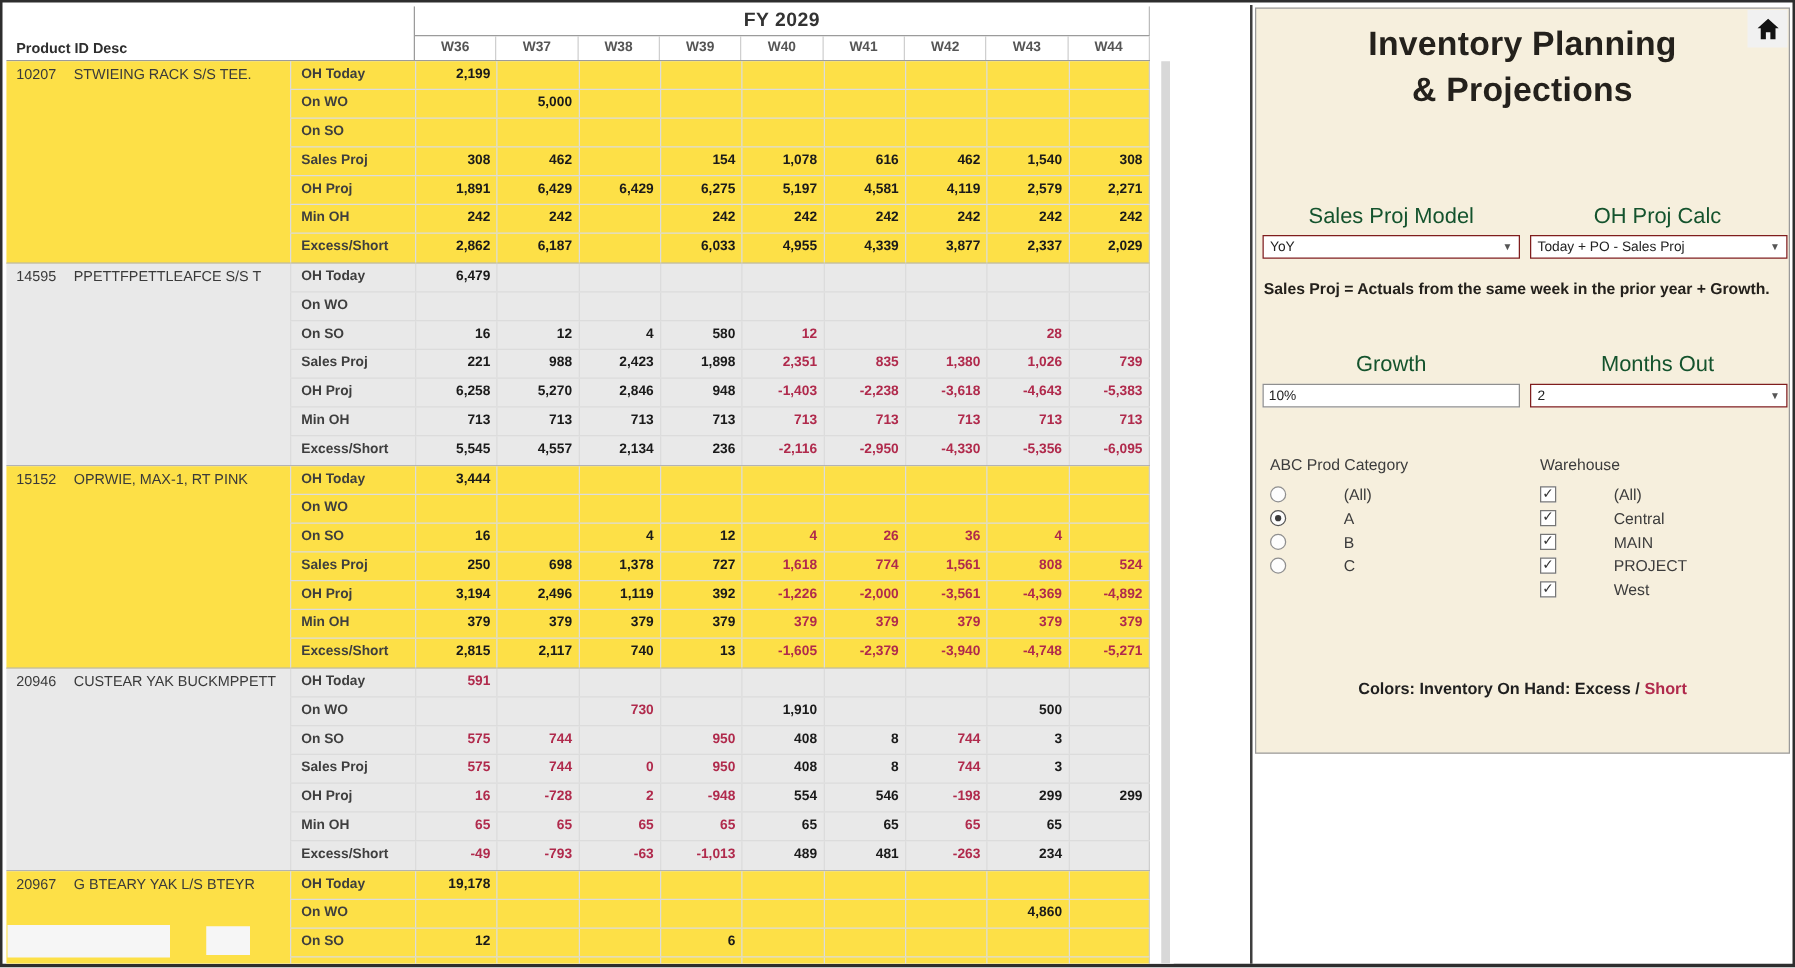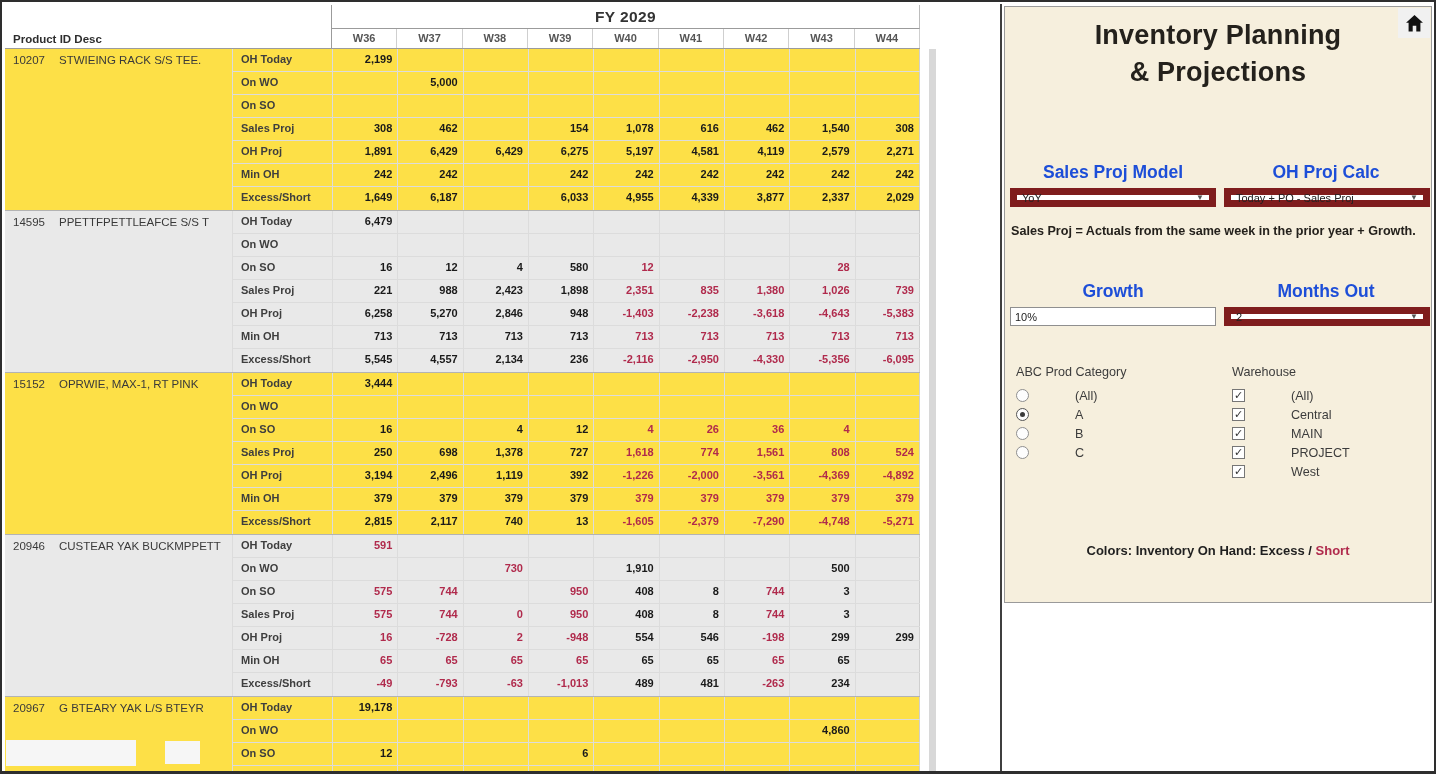--- a/index.html
+++ b/index.html
@@ -38,24 +38,24 @@
 
   .zone-divider {position:absolute;left:998px;top:2px;width:2px;height:769px;background:#3f3f3f;}
 
   
   .panel {position:absolute;left:1002px;top:4px;width:428px;height:597px;background:var(--panel-bg);
           border:1px solid #9a9a9a;box-sizing:border-box;}
   .home-btn {position:absolute;top:1px;right:1px;width:32px;height:30px;background:#f1f1f1;
              display:flex;align-items:center;justify-content:center;cursor:pointer;}
   .home-btn svg {display:block;}
   .title {margin:10px 30px 0;text-align:center;font-size:27px;font-weight:bold;color:#24211c;line-height:37px;letter-spacing:.2px;}
-  .lbl-big {position:absolute;font-size:17.5px;font-weight:bold;color:#1d4ed8;text-align:center;}
+  .lbl-big {position:absolute;font-size:17.5px;font-weight:normal;color:#14532d;text-align:center;}
   #lbl-spm {left:4px;top:155px;width:208px;}
   #lbl-opc {left:218px;top:155px;width:206px;}
-  .dropdown {position:absolute;height:19px;background:#fff;border:7px solid #7f1d1d;display:flex;align-items:center;
+  .dropdown {position:absolute;height:19px;background:#fff;border:1px solid #7f1d1d;display:flex;align-items:center;
              font-size:11px;color:#222;padding:0 5px;box-sizing:border-box;cursor:pointer;}
   #dd-spm {left:5px;top:181px;width:206px;}
   #dd-opc {left:219px;top:181px;width:206px;}
   #dd-months {left:219px;top:300px;width:206px;}
   .caret {margin-left:auto;font-size:8px;color:#555;}
   .note {position:absolute;left:6px;top:217px;width:420px;font-size:12.6px;font-weight:bold;color:#24211c;white-space:nowrap;overflow:hidden;}
   #lbl-growth {left:4px;top:274px;width:208px;}
   #lbl-months {left:218px;top:274px;width:206px;}
   .text-input {position:absolute;left:5px;top:300px;width:206px;height:19px;background:#fff;border:1px solid #8f8f8f;
                font-size:11px;padding:0 4px;box-sizing:border-box;font-family:inherit;color:#222;}
@@ -168,21 +168,21 @@
             <div class="val"></div>
             <div class="val">242</div>
             <div class="val">242</div>
             <div class="val">242</div>
             <div class="val">242</div>
             <div class="val">242</div>
             <div class="val">242</div>
           </div>
           <div class="prow">
             <div class="mlabel">Excess/Short</div>
-            <div class="val">1,649</div>
+            <div class="val">2,862</div>
             <div class="val">6,187</div>
             <div class="val"></div>
             <div class="val">6,033</div>
             <div class="val">4,955</div>
             <div class="val">4,339</div>
             <div class="val">3,877</div>
             <div class="val">2,337</div>
             <div class="val">2,029</div>
           </div>
         </div>
@@ -348,21 +348,21 @@
             <div class="val red">379</div>
           </div>
           <div class="prow">
             <div class="mlabel">Excess/Short</div>
             <div class="val">2,815</div>
             <div class="val">2,117</div>
             <div class="val">740</div>
             <div class="val">13</div>
             <div class="val red">-1,605</div>
             <div class="val red">-2,379</div>
-            <div class="val red">-7,290</div>
+            <div class="val red">-3,940</div>
             <div class="val red">-4,748</div>
             <div class="val red">-5,271</div>
           </div>
         </div>
         <div class="pgroup gray">
           <div class="pcell"><span class="pid">20946</span><span>CUSTEAR YAK BUCKMPPETT</span></div>
           <div class="prow">
             <div class="mlabel">OH Today</div>
             <div class="val red">591</div>
             <div class="val"></div>

